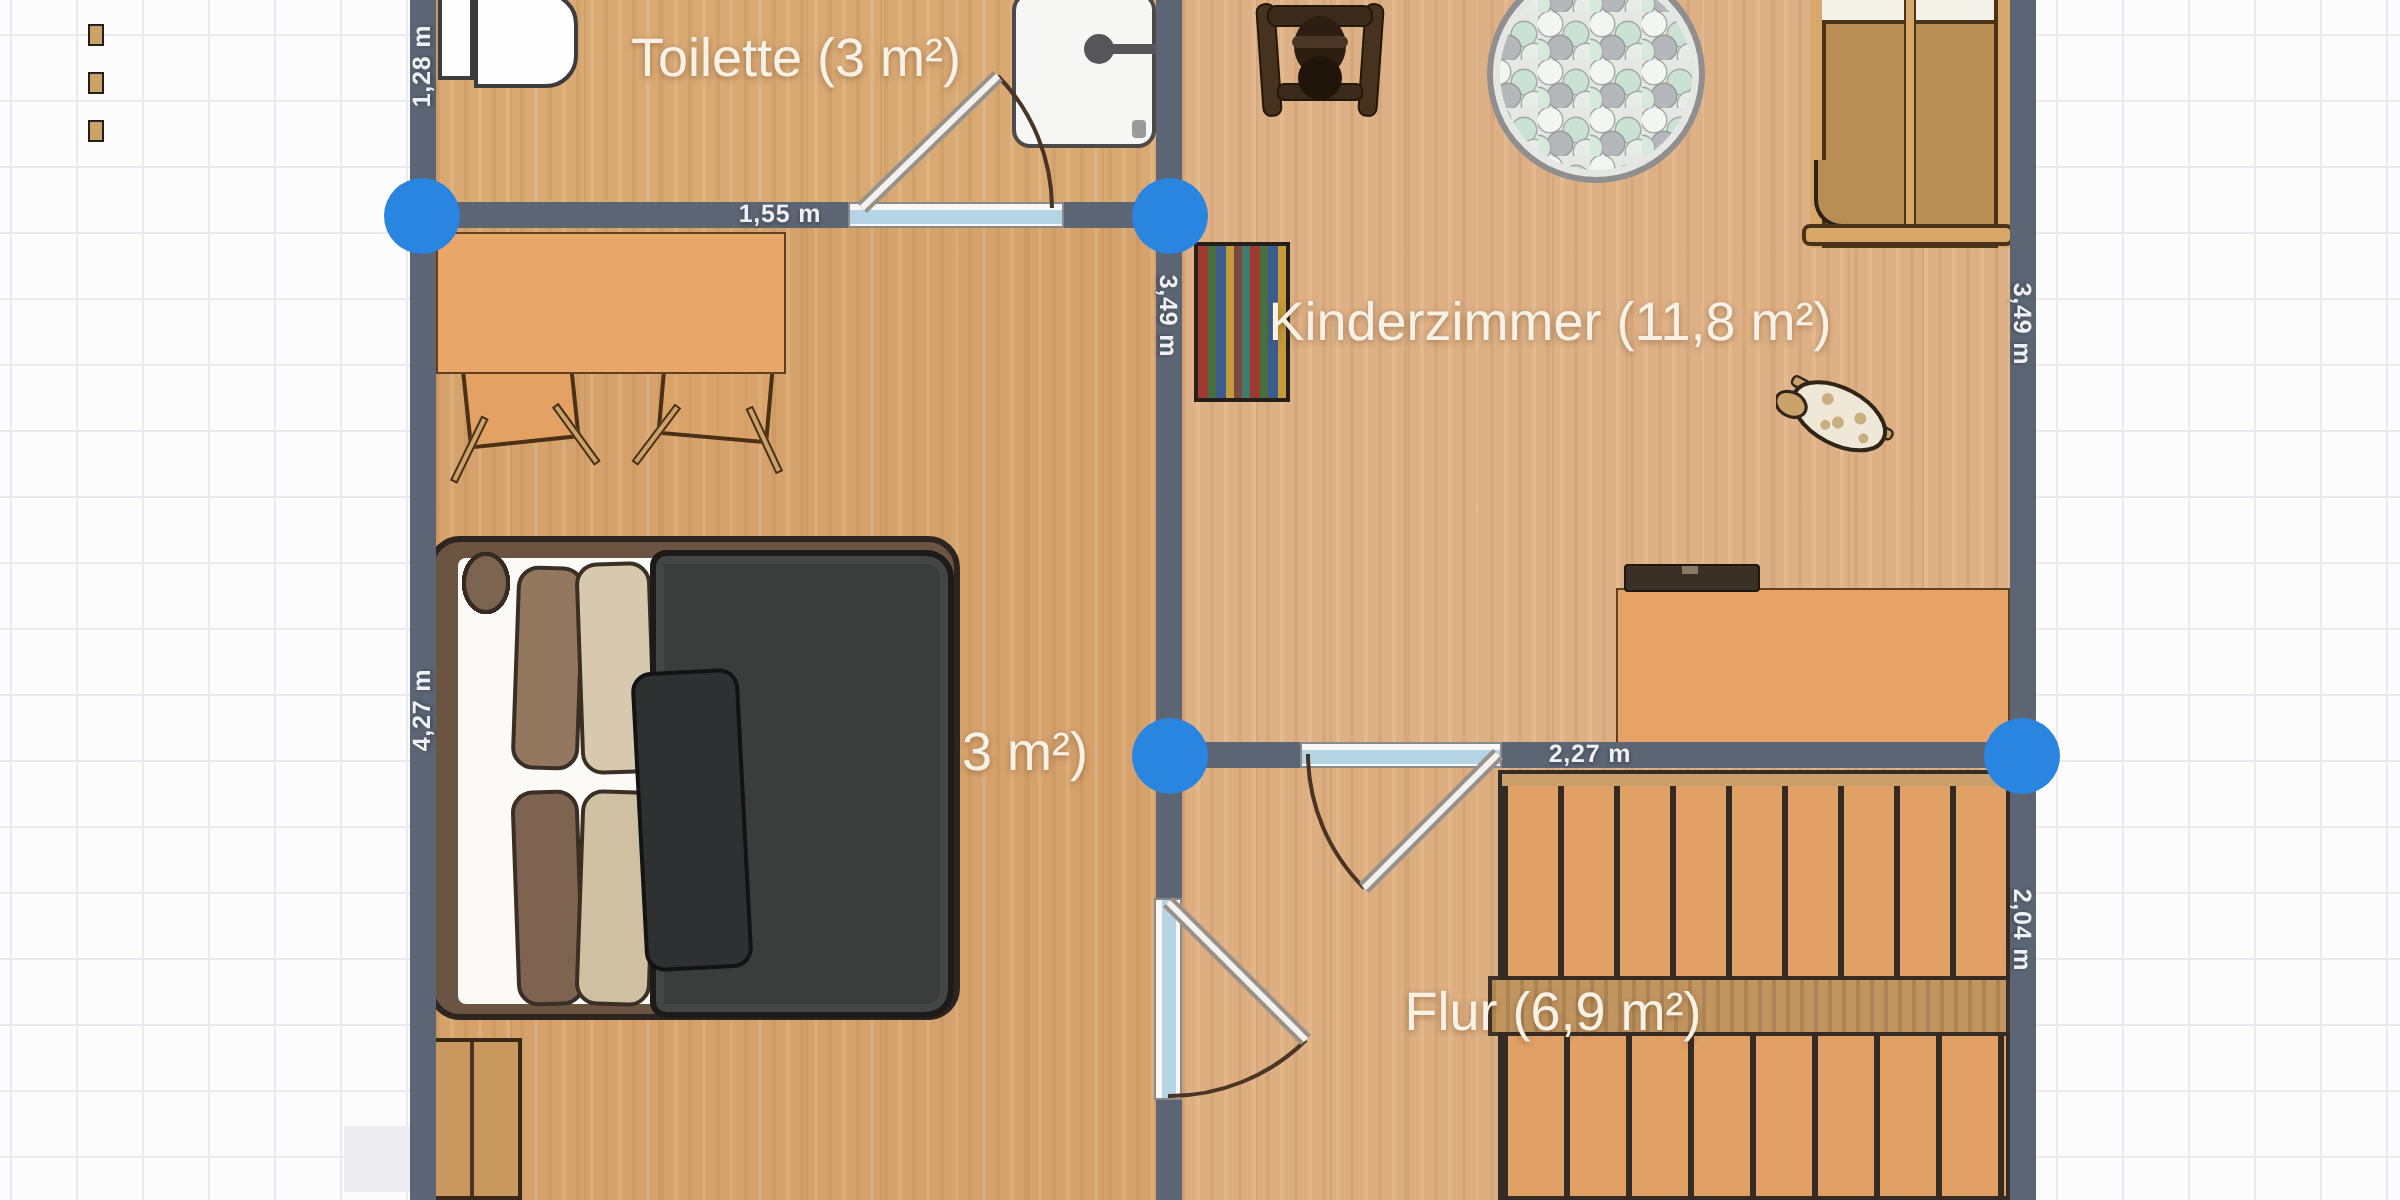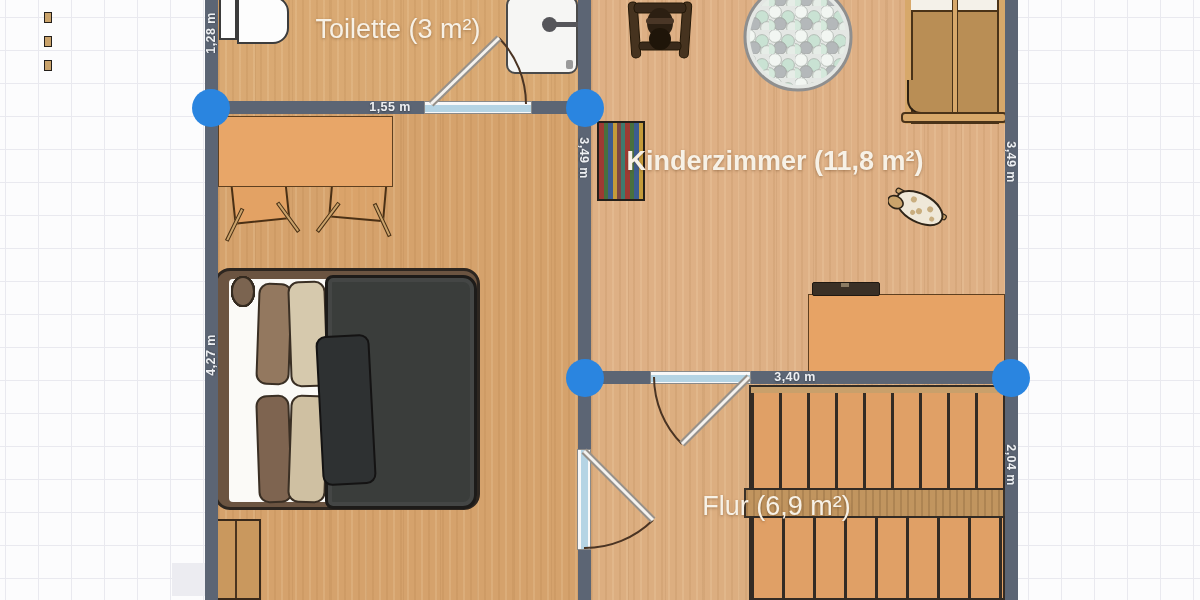--- a/index.html
+++ b/index.html
@@ -53,21 +53,21 @@
   #dim-340{left:735px;top:370px;width:120px;}
   #dim-349r{left:981px;top:155px;}
   #dim-204{left:981px;top:458px;}
   #dim-door{left:556px;top:493px;font-size:6px;height:8px;line-height:8px;letter-spacing:0;}
   
   .room-label{
     z-index:40;font-size:27px;color:#f7f1e6;white-space:nowrap;
     text-shadow:0 1px 3px rgba(96,60,28,.45);text-align:center;
   }
   #label-toilette{left:218px;top:14px;width:360px;}
-  #label-kinder{left:591px;top:146px;width:368px;font-weight:bold;}
+  #label-kinder{left:591px;top:146px;width:368px;}
   #label-schlaf{left:481px;top:361px;text-align:left;width:120px;}
   #label-flur{left:591px;top:491px;width:371px;}
   
   #toilet{left:214px;top:-4px;width:76px;height:48px;z-index:12;}
   #toilet .cistern{left:5px;top:2px;width:18px;height:42px;background:#fdfdfd;border:2px solid #3c3c3c;}
   #toilet .bowl{left:23px;top:0;width:52px;height:48px;background:#fdfdfd;border:2px solid #3c3c3c;border-radius:0 16px 16px 0;}
   #shower{left:506px;top:-4px;width:72px;height:78px;background:#f6f6f4;border:2px solid #4a4a4a;border-radius:9px;z-index:12;}
   #shower .head{left:34px;top:19px;width:15px;height:15px;border-radius:50%;background:#56565a;}
   #shower .arm{left:48px;top:24px;width:28px;height:5px;background:#56565a;}
   #shower .bar{left:70px;top:12px;width:6px;height:30px;background:#56565a;}
@@ -274,22 +274,23 @@
 
   <div id="junction-1" class="junction"></div>
   <div id="junction-2" class="junction"></div>
   <div id="junction-3" class="junction"></div>
   <div id="junction-4" class="junction"></div>
 
   <div id="dim-128" class="dim rot-ccw">1,28 m</div>
   <div id="dim-311" class="dim">1,55 m</div>
   <div id="dim-349c" class="dim rot-cw">3,49 m</div>
   <div id="dim-427" class="dim rot-ccw">4,27 m</div>
-  <div id="dim-340" class="dim">3,40 m</div>
+  <div id="dim-340" class="dim">2,27 m</div>
   <div id="dim-349r" class="dim rot-cw">3,49 m</div>
   <div id="dim-204" class="dim rot-cw">2,04 m</div>
   <div id="dim-door" class="dim rot-cw">0,90 m</div>
 
   <div id="label-toilette" class="room-label">Toilette (3 m²)</div>
   <div id="label-kinder" class="room-label">Kinderzimmer (11,8 m²)</div>
+  <div id="label-schlaf" class="room-label">3 m²)</div>
   <div id="label-flur" class="room-label">Flur (6,9 m²)</div>
 
 </div>
 
 </body></html>

